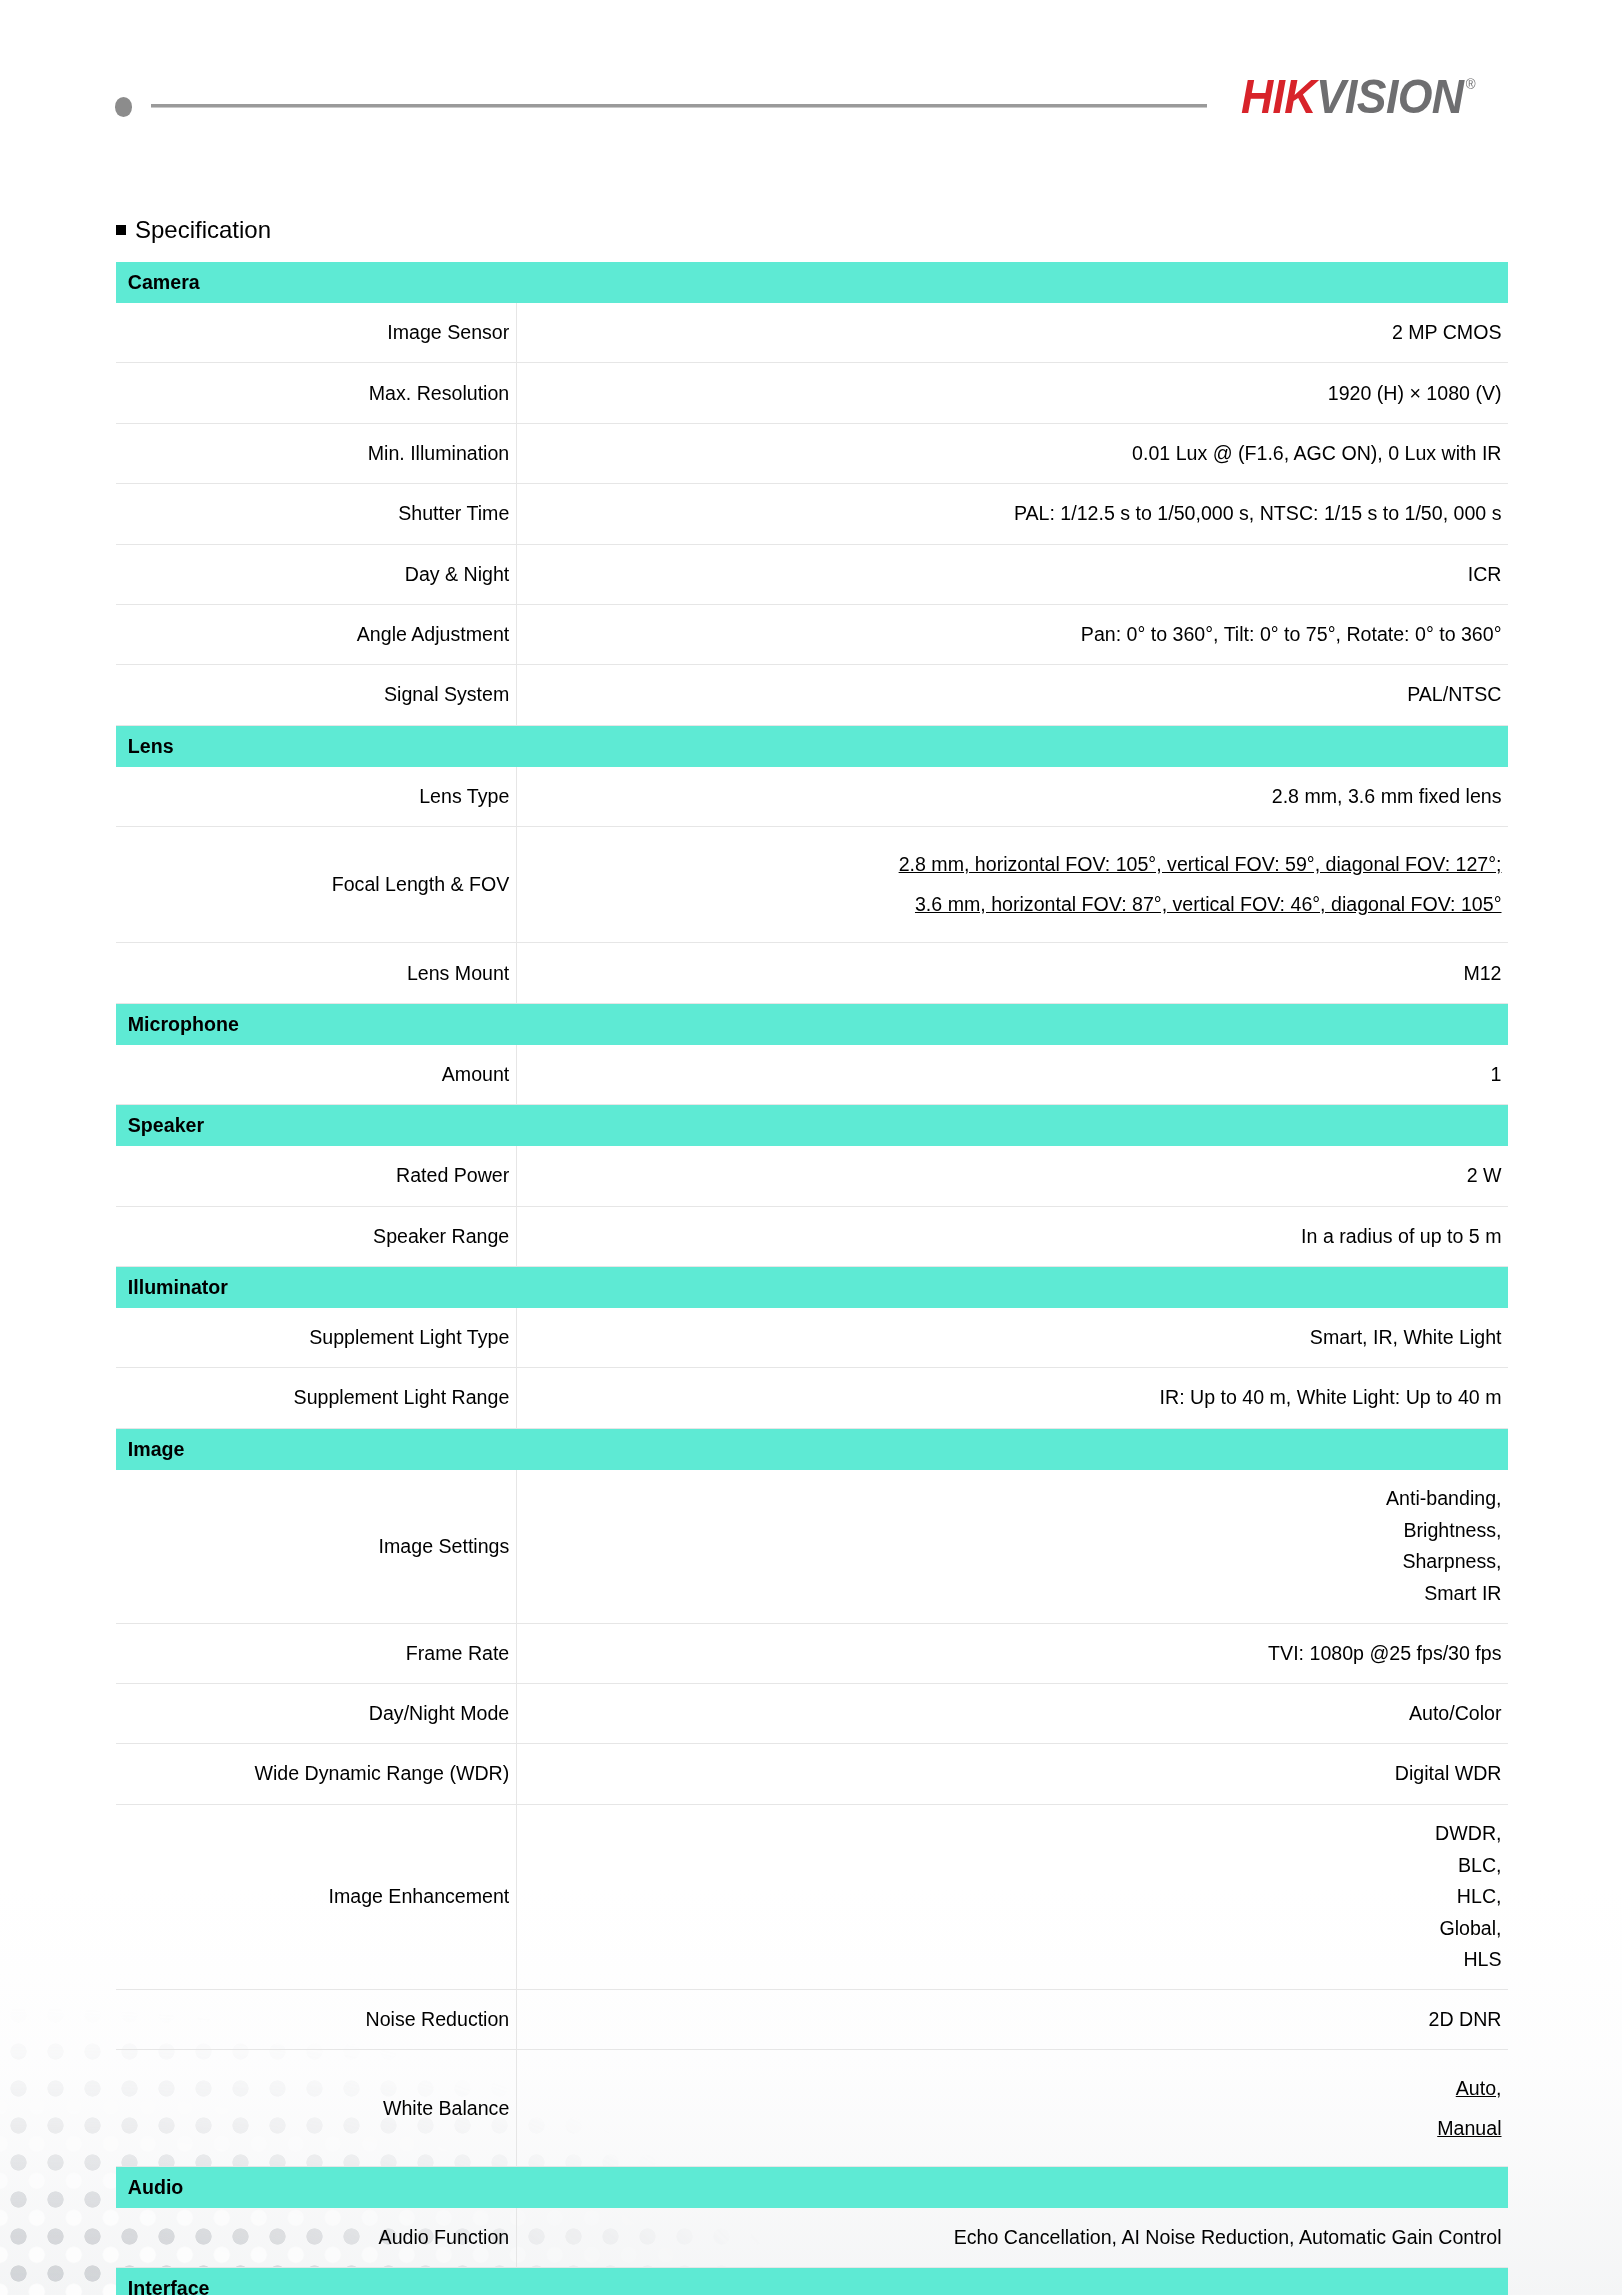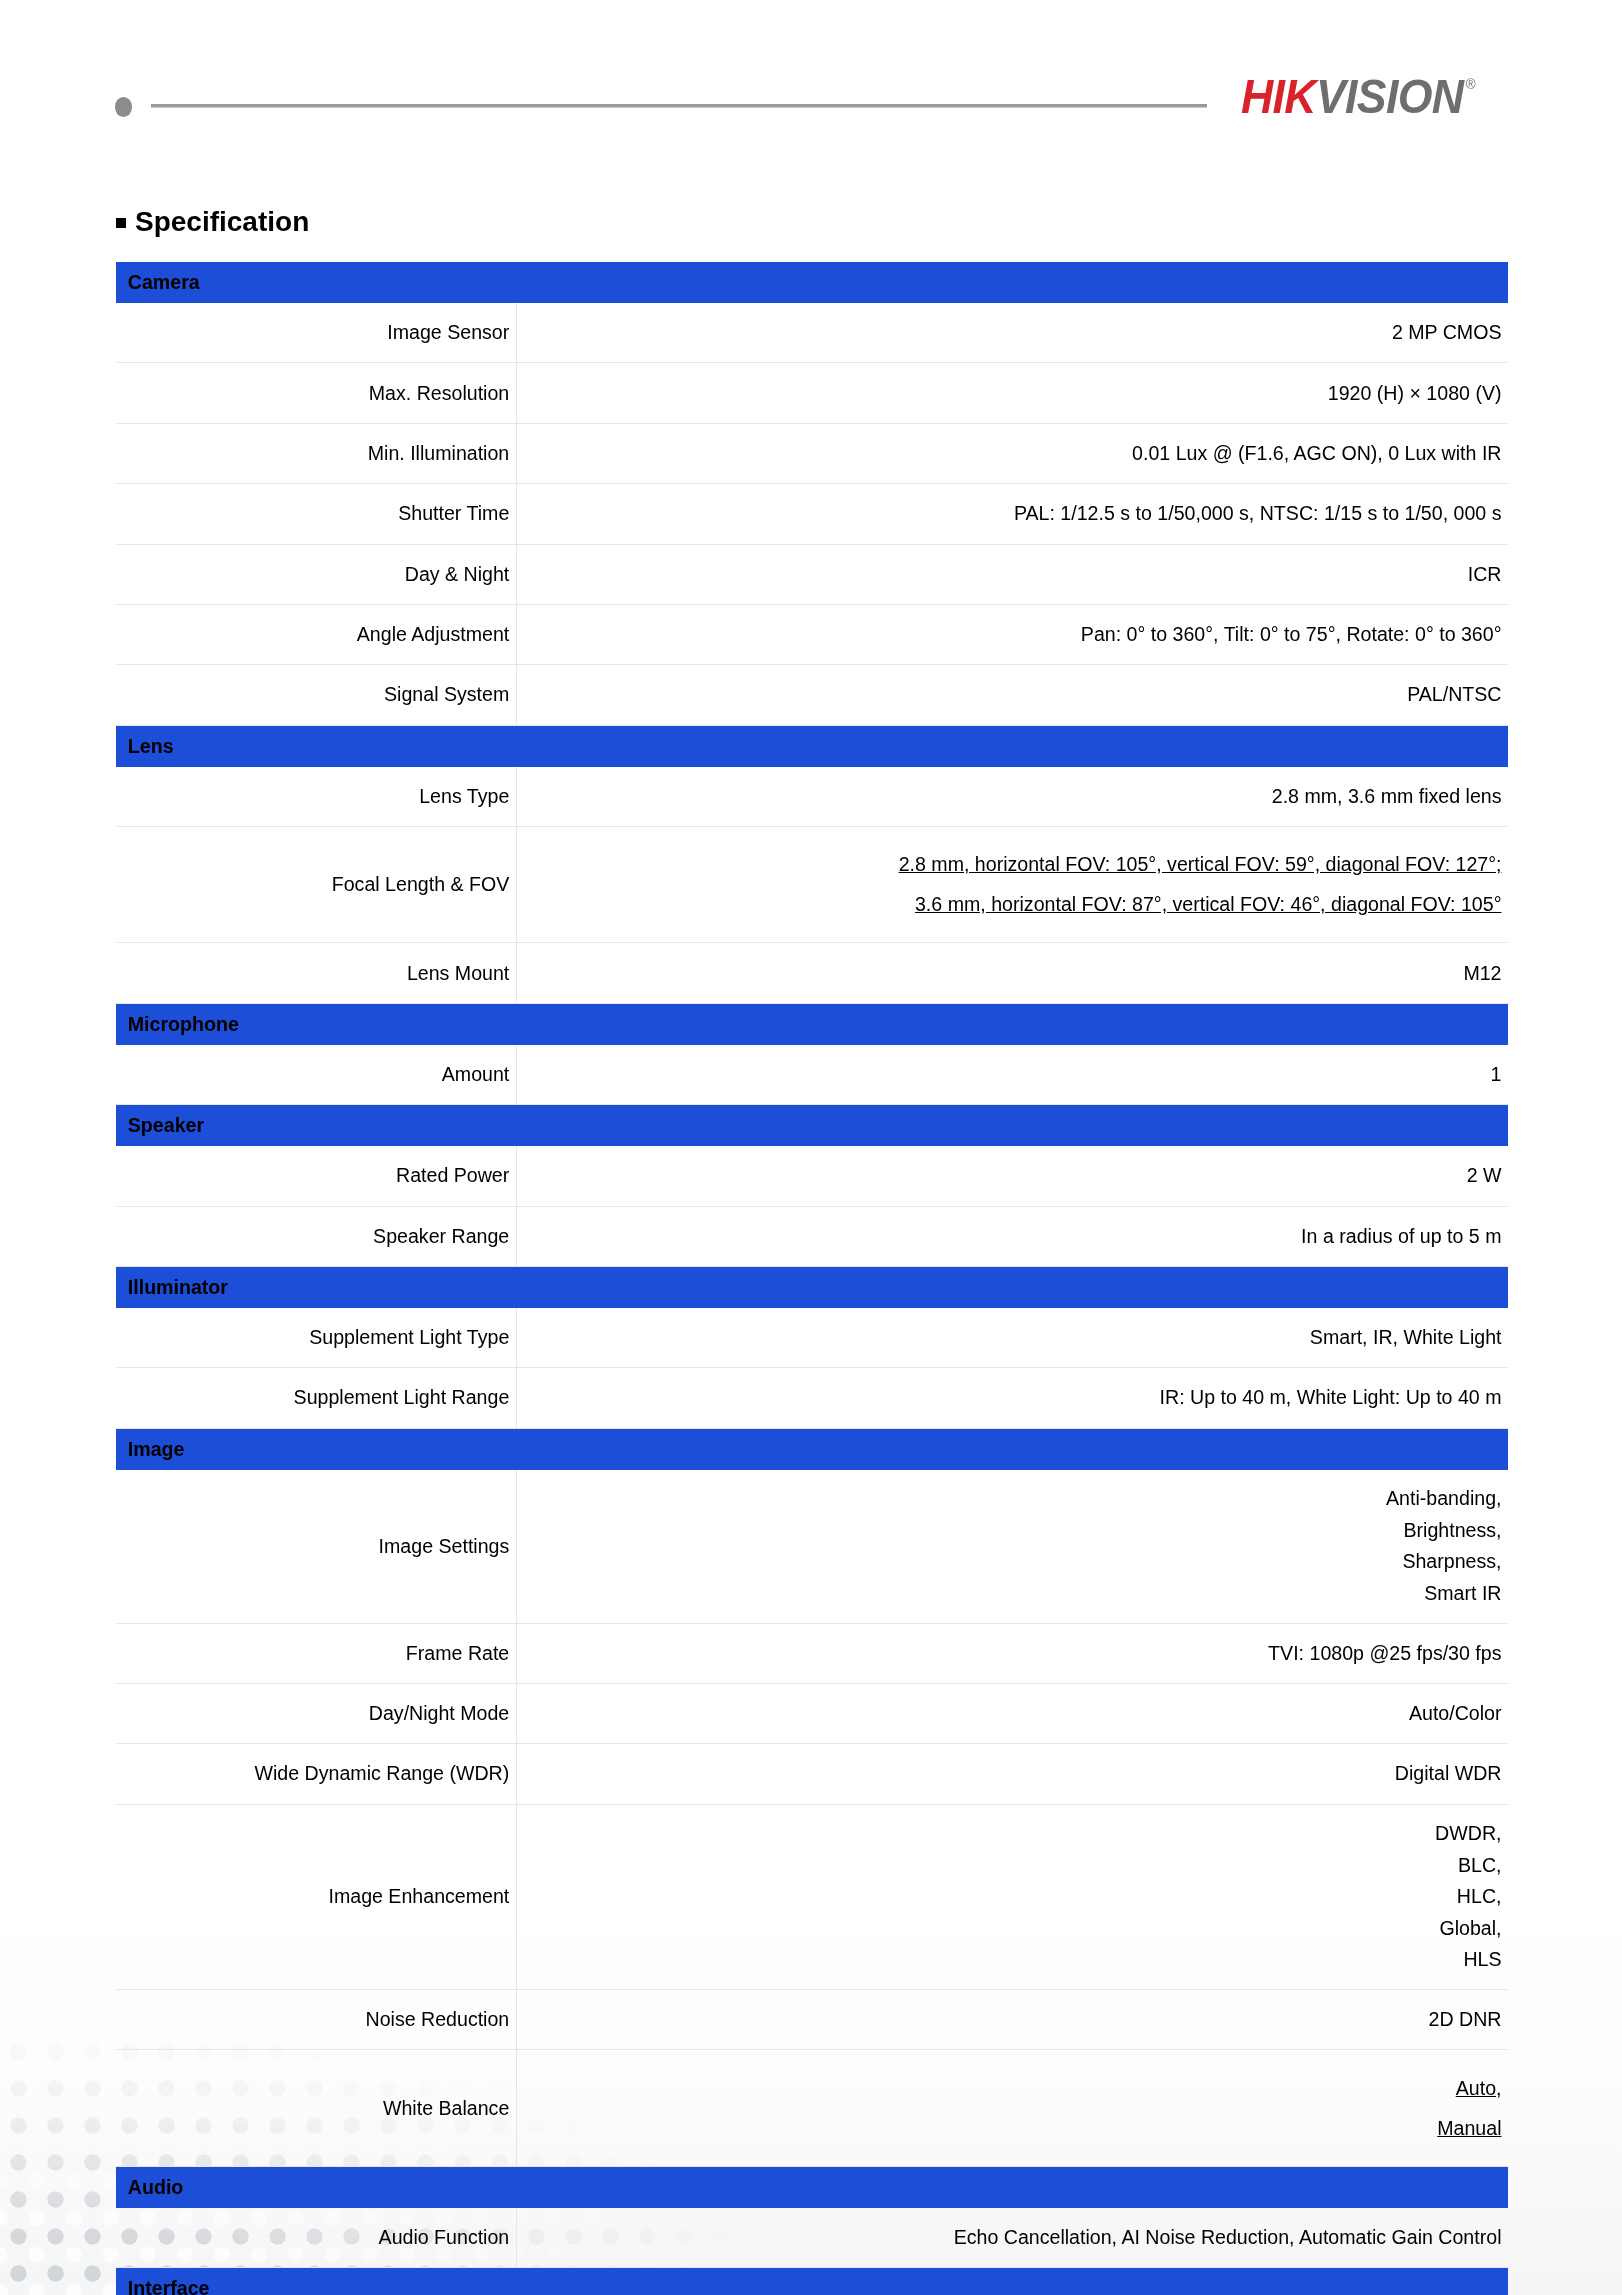--- a/index.html
+++ b/index.html
@@ -89,23 +89,23 @@
     font-style: normal;
     font-weight: normal;
     vertical-align: 23.6px;
     margin-left: 2.6px;
   }
 
   
   .spec-title {
     position: absolute;
     left: 116px;
-    top: 208px;
-    font-size: 28px;
-    font-weight: bold;
+    top: 218px;
+    font-size: 24px;
+    font-weight: normal;
     line-height: 1;
     white-space: nowrap;
   }
   .title-bullet {
     display: inline-block;
     width: 9.8px;
     height: 9.8px;
     background: #000;
     vertical-align: 3.3px;
     margin-right: 9.2px;
@@ -122,21 +122,21 @@
     font-size: 19.6px;
   }
   .spec-table td {
     padding: 0;
     vertical-align: middle;
   }
   .col-label { width: 400px; }
   .col-value { width: 991px; }
 
   tr.section-row td {
-    background: #1d4ed8;
+    background: #5eead4;
     font-weight: bold;
     height: 41px;
     padding: 0 0 0 11.8px;
     border: none;
   }
 
   tr.data-row td {
     border-bottom: 1.3px solid #e6e6e6;
     height: 41px;
     text-align: right;

